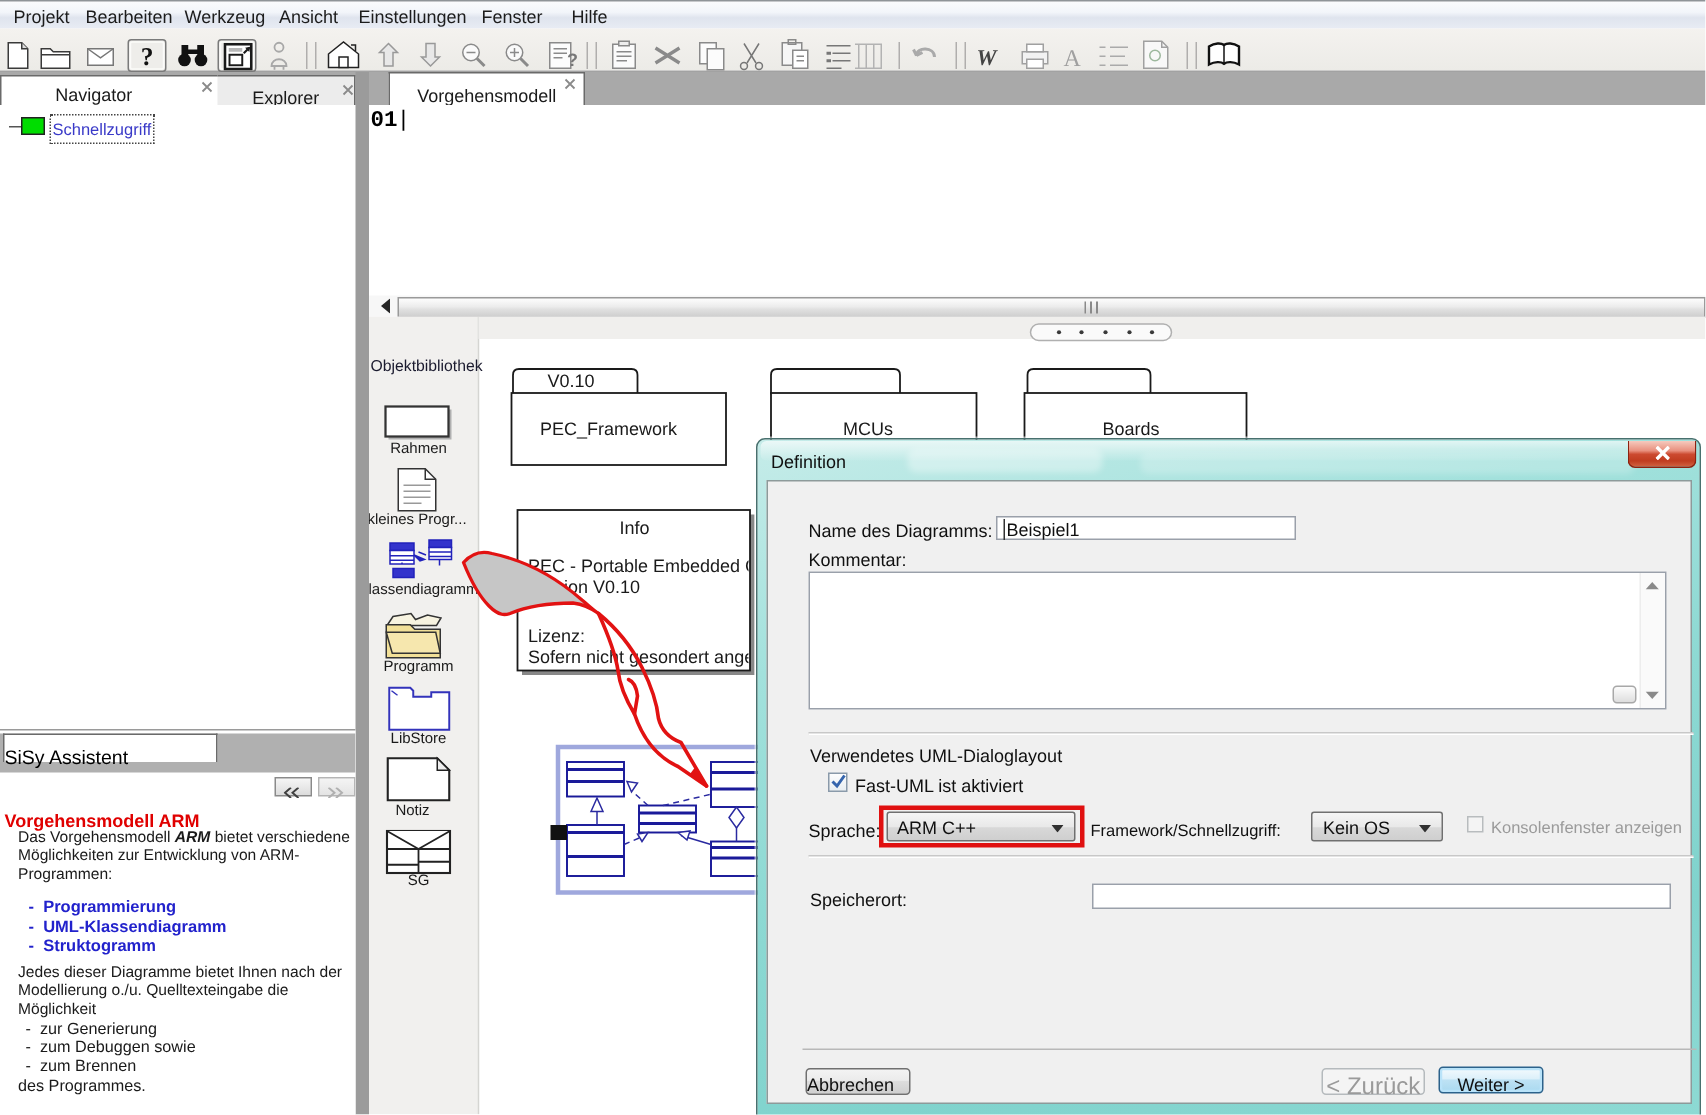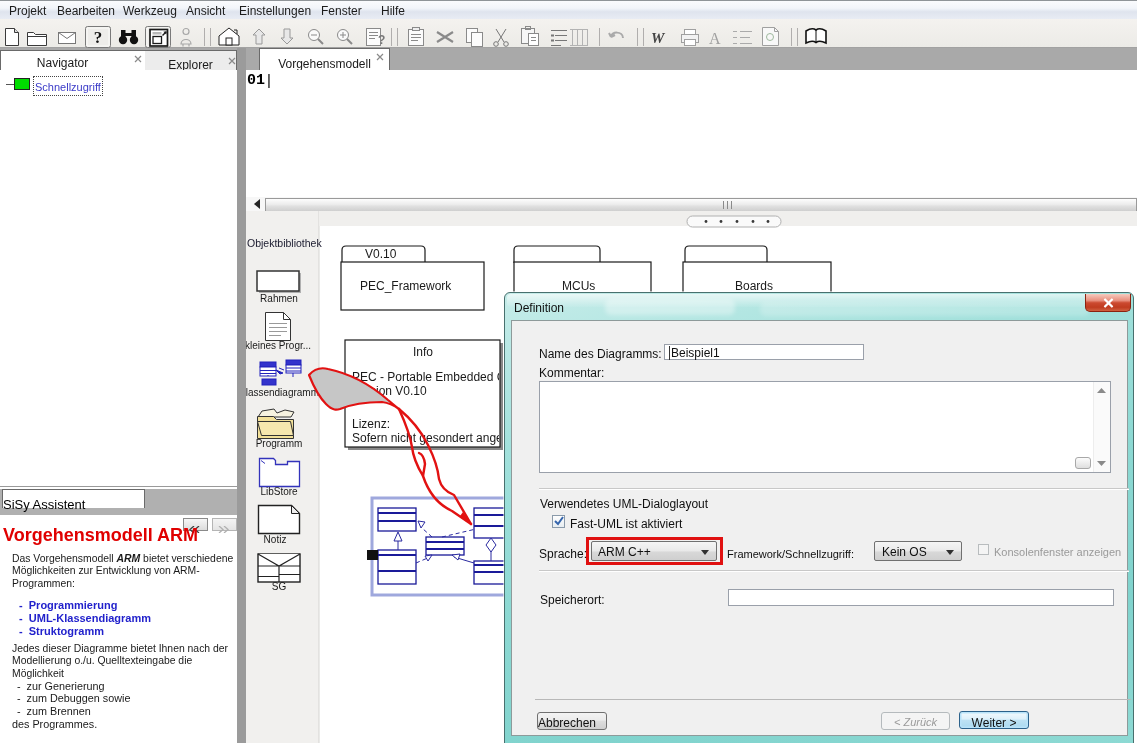--- a/index.html
+++ b/index.html
@@ -336,21 +336,21 @@
 
 <div id="sisy" class="abs">
   <div class="abs" style="left:0;top:2px;width:237px;height:26px;background:#b0b0b0;"></div>
   <div class="abs" style="left:2px;top:2px;width:143px;height:26px;background:#fff;border:1px solid #6a6a6a;border-bottom:none;box-sizing:border-box;text-align:left;font-size:13px;padding-top:7px;height:19px;">SiSy Assistent</div>
   <div class="abs" style="left:183px;top:31px;width:25px;height:13px;background:linear-gradient(180deg,#f6f6f6,#dcdcdc);border:1px solid #8a8a8a;box-sizing:border-box;"><svg width="12" height="7" style="margin:2px 0 0 5px">
         <path d="M5,0 L1,3.5 L5,7 M10,0 L6,3.5 L10,7" fill="none" stroke="#404040" stroke-width="1.3"></path>
       </svg></div>
   <div class="abs" style="left:212px;top:31px;width:25px;height:13px;background:linear-gradient(180deg,#f4f4f4,#e4e4e4);border:1px solid #b5b5b5;box-sizing:border-box;"><svg width="12" height="7" style="margin:2px 0 0 5px">
         <path d="M1,0 L5,3.5 L1,7 M6,0 L10,3.5 L6,7" fill="none" stroke="#b0b0b0" stroke-width="1.3"></path>
       </svg></div>
-  <div class="abs" style="left:3px;top:38px;font-size:18px;font-weight:bold;color:#e00000;">Vorgehensmodell ARM</div>
+  <div class="abs" style="left:3px;top:53px;font-size:12px;font-weight:bold;color:#e00000;">Vorgehensmodell ARM</div>
   <div class="abs" style="left:12px;top:66px;font-size:10.4px;color:#1a1a1a;line-height:12.4px;white-space:nowrap;">Das Vorgehensmodell <b><i>ARM</i></b> bietet verschiedene<br>Möglichkeiten zur Entwicklung von ARM-<br>Programmen:</div>
   <div class="abs" style="left:12px;top:156px;font-size:10.4px;color:#1a1a1a;line-height:12.4px;white-space:nowrap;">Jedes dieser Diagramme bietet Ihnen nach der<br>Modellierung o./u. Quelltexteingabe die<br>Möglichkeit</div>
   <div class="abs" style="left:19px;top:112px;font-size:11px;font-weight:bold;color:#2222cc;line-height:13.2px;">- &nbsp;Programmierung<br>- &nbsp;UML-Klassendiagramm<br>- &nbsp;Struktogramm</div>
   <div class="abs" style="left:17px;top:193px;font-size:10.8px;color:#1a1a1a;line-height:12.4px;">- &nbsp;zur Generierung<br>- &nbsp;zum Debuggen sowie<br>- &nbsp;zum Brennen</div>
   <div class="abs" style="left:12px;top:231px;font-size:10.8px;color:#1a1a1a;">des Programmes.</div>
 </div>
 
 <div id="dialog" class="abs" style="left:504px;top:292px;width:630px;height:462px;background:linear-gradient(165deg,#c6ece9 0%,#a2e1dc 25%,#8dd9d3 50%,#80d3cd 75%,#8edad4 100%);border:1px solid #48706e;box-sizing:border-box;border-radius:6px 6px 0 0;box-shadow:0 0 0 1px rgba(255,255,255,0.55);">
   <div class="abs" style="left:2px;top:1px;right:18px;height:13px;background:linear-gradient(180deg,rgba(255,255,255,0.65),rgba(255,255,255,0.05));border-radius:4px;"></div>
     <div class="abs" style="left:100px;top:6px;width:130px;height:16px;background:rgba(255,255,255,0.35);border-radius:6px;filter:blur(2px);"></div>
@@ -396,16 +396,16 @@
           <path d="M0,0 L4,5 L8,0 Z" fill="#303030"></path>
         </svg>
     </div>
     <div class="abs" style="left:466px;top:223px;width:11px;height:11px;background:#f4f4f4;border:1px solid #b8bcbe;box-sizing:border-box;"></div>
     <span class="abs" style="left:482px;top:225px;color:#9a9a9a;font-size:11px;white-space:nowrap;">Konsolenfenster anzeigen</span>
     <div class="abs" style="left:27px;top:249px;width:590px;height:1px;background:#c8c8c8;border-bottom:1px solid #fff;"></div>
     <span class="abs" style="left:28px;top:272px;">Speicherort:</span>
     <div class="abs" style="left:216px;top:268px;width:386px;height:17px;background:#fff;border:1px solid #9aa0aa;box-sizing:border-box;"></div>
     <div class="abs" style="left:23px;top:378px;width:596px;height:1px;background:#b8b8b8;"></div>
     <div class="abs" style="left:25px;top:391px;width:70px;height:21px;background:linear-gradient(180deg,#f3f3f3,#ebebeb 45%,#dddddd 50%,#cfcfcf);border:1px solid #707070;border-radius:3px;box-sizing:border-box;text-align:left;padding-top:3px;font-size:12px;height:18px;">Abbrechen</div>
-    <div class="abs" style="left:369px;top:391px;width:69px;height:21px;background:#f4f4f4;border:1px solid #b5babd;border-radius:3px;box-sizing:border-box;text-align:center;padding-top:3px;font-size:11px;color:#9a9a9a;height:18px;font-style:italic;">&lt; Zurück</div>
+    <div class="abs" style="left:369px;top:391px;width:69px;height:21px;background:#f4f4f4;border:1px solid #b5babd;border-radius:3px;box-sizing:border-box;text-align:center;padding-top:3px;font-size:16px;color:#9a9a9a;height:18px;">&lt; Zurück</div>
     <div class="abs" style="left:447px;top:390px;width:70px;height:22px;background:linear-gradient(180deg,#f4fafd,#dcf0fa 45%,#bee2f4 50%,#a9d9f0);border:1px solid #2c628b;border-radius:3px;box-sizing:border-box;text-align:center;padding-top:4px;font-size:12px;height:18px;box-shadow:inset 0 0 0 1.5px #b9e3f9;">Weiter &gt;</div>
   </div>
 </div>
 
 </body></html>

